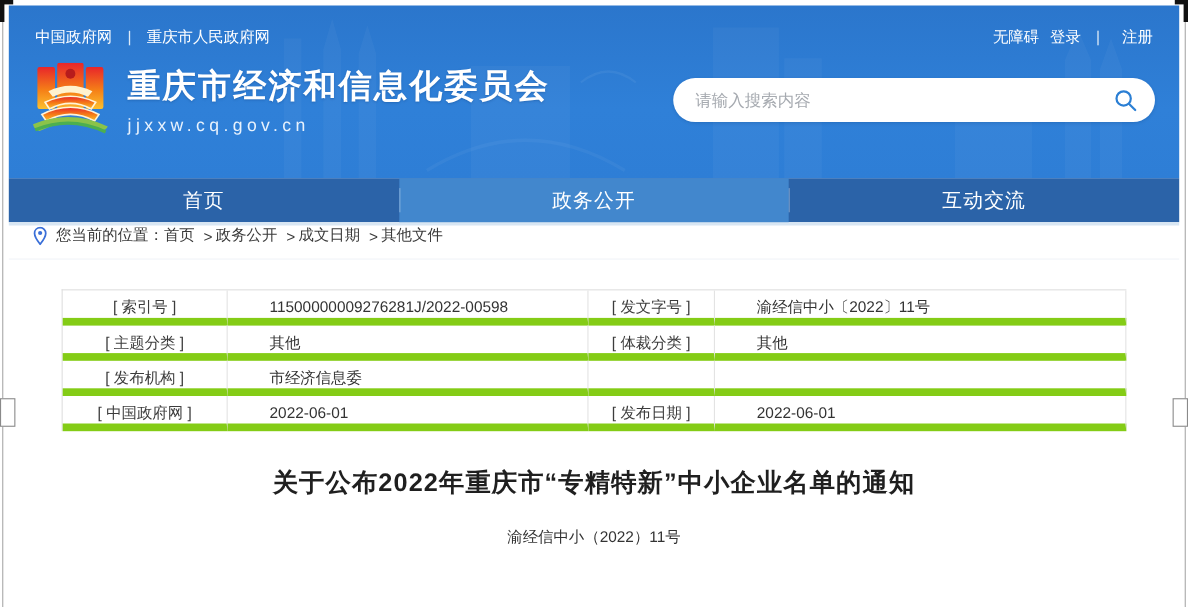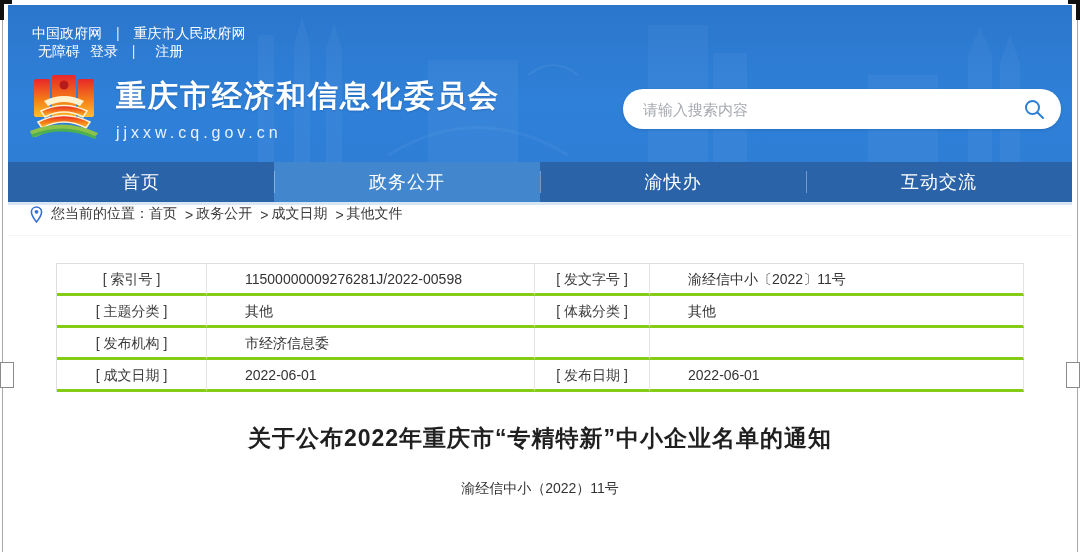--- a/index.html
+++ b/index.html
@@ -15,26 +15,26 @@
   .corner-mark.tr { right:0; border-right:4px solid #111; border-top:4px solid #111; }
   .edge-handle { position:absolute; top:362px; width:14px; height:26px; background:#fff; border:1px solid #8a8a8a; z-index:32; }
   .edge-handle.left { left:0; }
   .edge-handle.right { right:0; }
 
   .site { position:absolute; left:8px; right:8px; top:5px; }
 
   
   .hdr { position:relative; height:157px; background:linear-gradient(180deg,#2b76cc 0%, #2f80d8 60%, #2e7ed6 100%); overflow:hidden; }
   .skyline { position:absolute; inset:0; opacity:.55; pointer-events:none; }
-  .topbar { position:relative; display:flex; justify-content:space-between; padding:20px 24px 0 24px; color:#fff; font-size:14px; z-index:2;flex-direction:column; }
+  .topbar { position:relative; display:flex; justify-content:space-between; padding:20px 24px 0 24px; color:#fff; font-size:14px; z-index:2; }
   .topbar a { color:#fff; text-decoration:none; cursor:pointer; }
   .tsep { margin:0 10px; color:#dce9f7; }
   .topbar-right a { margin-left:6px; }
 
-  .brand-row { position:relative; display:flex; align-items:center; padding:14px 11px 0 18px; z-index:2; }
+  .brand-row { position:relative; display:flex; align-items:center; padding:14px 22px 0 18px; z-index:2; }
   .logo { width:76px; height:68px; flex:0 0 auto; margin-right:14px; }
   .brand-text { color:#fff; }
   .site-name { font-size:30px; font-weight:bold; letter-spacing:2px; text-shadow:0 1px 2px rgba(0,40,90,.25); }
   .site-url { margin-top:7px; font-size:16px; letter-spacing:4px; color:#e8f2fd; }
 
   .search { margin-left:auto; width:438px; height:40px; background:#fff; border-radius:20px; display:flex; align-items:center; padding:0 16px 0 20px; box-shadow:0 1px 3px rgba(0,40,90,.18); }
   .search input { flex:1; border:none; outline:none; font-size:15px; color:#ec4899; background:transparent; font-family:"Liberation Sans",sans-serif; }
   .search input::placeholder { color:#a6aab0; }
   .search-btn { width:22px; height:22px; cursor:pointer; flex:0 0 auto; }
 
@@ -46,21 +46,21 @@
   .nav-underline { height:3px; background:#d8e6f3; }
 
   
   .crumbs { display:flex; align-items:flex-end; padding:0 0 12px 22px; font-size:14px; color:#3a3a3a; border-bottom:1px solid #f1f4f8; }
   .pin { width:13px; height:17px; margin-right:8px; flex:0 0 auto; }
   .crumbs a { color:#3a3a3a; text-decoration:none; cursor:pointer; }
   .csep { margin:0 3px 0 8px; color:#3a3a3a; }
 
   
   .meta { display:grid; grid-template-columns:150px 328px 115px 1fr; margin:27px 48px 0 48px; border-top:1px solid #dedede; border-left:1px solid #dedede; font-size:14px; color:#333; }
-  .meta .cell { height:32px; line-height:31px; border-right:1px solid #e3e3e3; border-bottom:3px solid #84cc16; overflow:hidden; white-space:nowrap; }
+  .meta .cell { height:32px; line-height:31px; border-right:1px solid #e3e3e3; border-bottom:7px solid #84cc16; overflow:hidden; white-space:nowrap; }
   .meta .lab { text-align:center; color:#3c3c3c; }
   .meta .val { padding-left:38px; }
 
   
   .art-title { text-align:center; margin-top:31px; font-size:23px; font-weight:bold; color:#1f1f1f; letter-spacing:1px; }
   .art-docno { text-align:center; margin-top:26px; font-size:14px; color:#333; }
 </style>
 </head>
 <body>
 
@@ -136,21 +136,20 @@
             <circle cx="9.5" cy="9.5" r="6.5" fill="none" stroke="#2b7fd4" stroke-width="2"></circle>
             <line x1="14.5" y1="14.5" x2="20" y2="20" stroke="#2b7fd4" stroke-width="2" stroke-linecap="round"></line>
           </svg>
         </div>
       </div>
     </div>
 
     <div class="nav">
       <div class="nav-item">首页</div>
       <div class="nav-item active">政务公开</div>
-      <div class="nav-item">渝快办</div>
       <div class="nav-item">互动交流</div>
     </div>
     <div class="nav-underline"></div>
 
     <div class="crumbs">
       <svg class="pin" viewBox="0 0 13 17">
         <path d="M6.5 1 C3.6 1 1.4 3.2 1.4 6 C1.4 9.6 6.5 16 6.5 16 C6.5 16 11.6 9.6 11.6 6 C11.6 3.2 9.4 1 6.5 1 Z" fill="none" stroke="#3a6fd8" stroke-width="1.6"></path>
         <circle cx="6.5" cy="5.8" r="1.9" fill="#3a6fd8"></circle>
       </svg>
       <span>您当前的位置：</span>
@@ -173,21 +172,21 @@
       <div class="cell lab">[ 主题分类 ]</div>
       <div class="cell val">其他</div>
       <div class="cell lab">[ 体裁分类 ]</div>
       <div class="cell val">其他</div>
 
       <div class="cell lab">[ 发布机构 ]</div>
       <div class="cell val">市经济信息委</div>
       <div class="cell lab"></div>
       <div class="cell val"></div>
 
-      <div class="cell lab">[ 成文日期 ]</div>
+      <div class="cell lab">[ 中国政府网 ]</div>
       <div class="cell val">2022-06-01</div>
       <div class="cell lab">[ 发布日期 ]</div>
       <div class="cell val">2022-06-01</div>
     </div>
 
     <h1 class="art-title">关于公布2022年重庆市“专精特新”中小企业名单的通知</h1>
     <div class="art-docno">渝经信中小（2022）11号</div>
 
   </div>
 </div>

